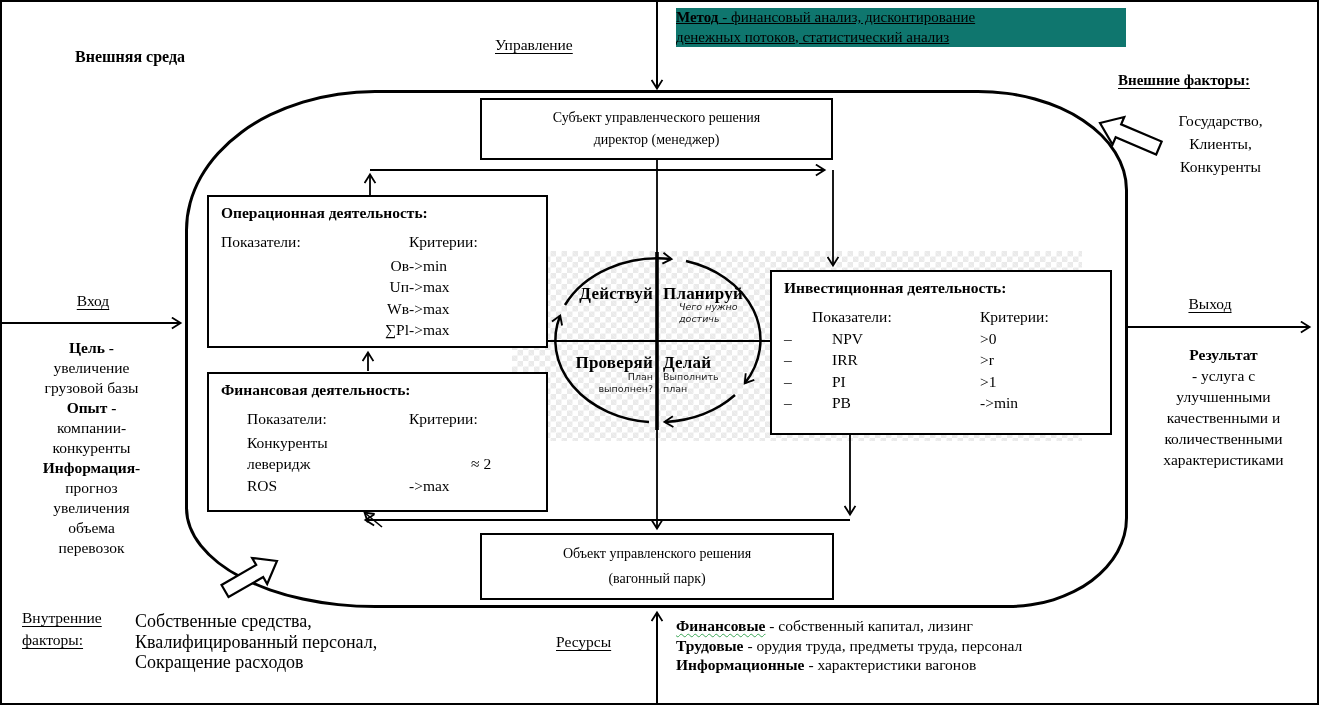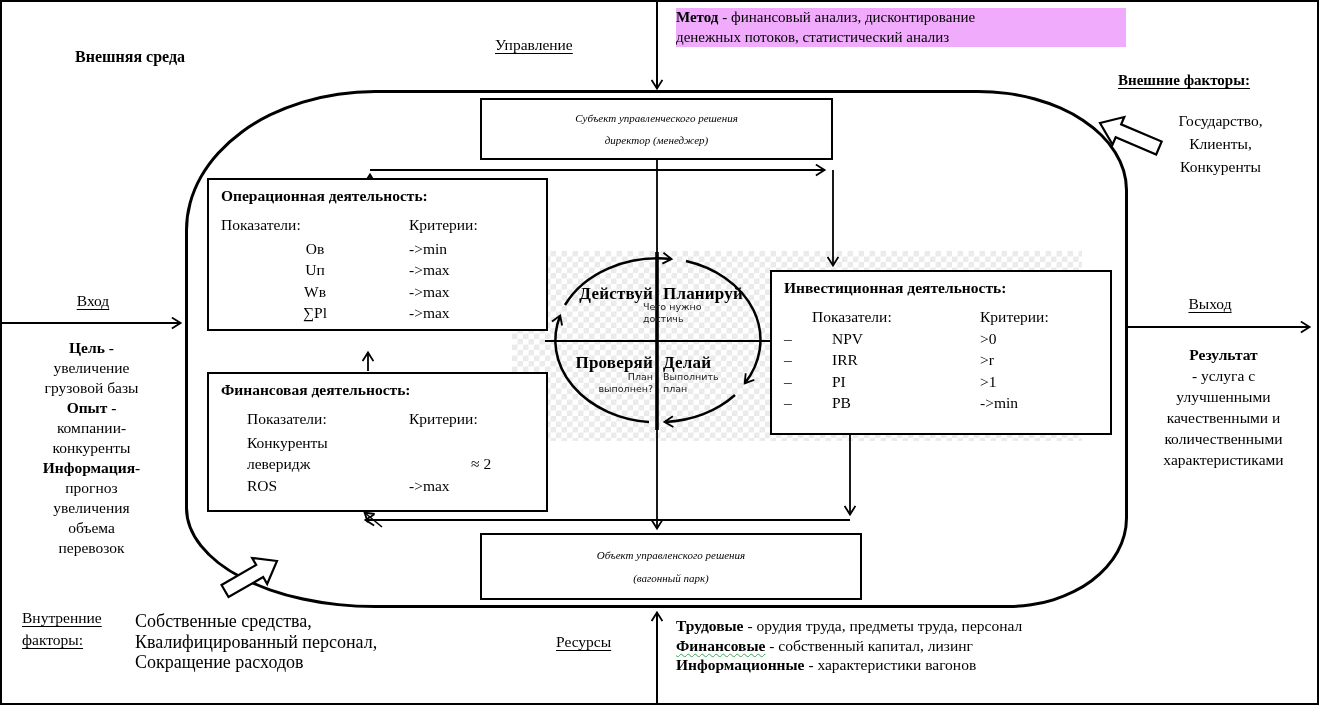--- a/index.html
+++ b/index.html
@@ -19,62 +19,62 @@
                      linear-gradient(45deg,#eaeaea 25%,transparent 25%,transparent 75%,#eaeaea 75%);
     background-size:11px 11px;background-position:0 0,5.5px 5.5px;}
 
   #rounded{left:185px;top:90px;width:943px;height:518px;border:3px solid #000;box-sizing:border-box;
            border-radius:190px 150px 120px 190px / 140px 100px 90px 100px;z-index:2;}
 
   #lines{left:0;top:0;width:1319px;height:705px;z-index:3;}
 
   
   .titlebox{border:2px solid #000;background:#fff;display:flex;flex-direction:column;align-items:center;
-            justify-content:space-evenly;font-size:11px;text-align:center;z-index:4;padding:3px 2px;box-sizing:border-box;font-style:italic;}
+            justify-content:space-evenly;font-size:14px;text-align:center;z-index:4;padding:3px 2px;box-sizing:border-box;}
   #box-subject{left:480px;top:98px;width:353px;height:62px;}
-  #box-object{left:480px;top:533px;width:382px;height:67px;}
+  #box-object{left:480px;top:533px;width:354px;height:67px;}
 
   .databox{border:2px solid #000;background:#fff;font-size:15.5px;padding:7px 12px;box-sizing:border-box;z-index:4;}
   .databox .title{font-weight:bold;margin-bottom:9px;}
-  #box-op{left:207px;top:178px;width:341px;height:153px;}
+  #box-op{left:207px;top:195px;width:341px;height:153px;}
   #box-fin{left:207px;top:372px;width:341px;height:140px;}
   #box-inv{left:770px;top:270px;width:342px;height:165px;}
   .grid2{display:grid;grid-template-columns:1fr 125px;line-height:21.5px;}
   .grid2 .hdr{padding-bottom:2px;}
-  .kc{text-align:center;}
+  .kc{text-align:right;}
   #box-fin .kk{padding-left:26px;}
   #box-fin .vv2{padding-left:62px;}
   .grid3{display:grid;grid-template-columns:22px 1fr 118px;line-height:21.5px;}
   .grid3 .hdr1{grid-column:1/3;padding-left:28px;}
   .grid3 .nm{padding-left:26px;}
 
   
   #lbl-env{left:75px;top:48px;font-size:16px;}
   #lbl-control{left:495px;top:36px;width:130px;font-size:15.5px;z-index:4;}
-  #blk-method{left:676px;top:8px;width:450px;font-size:15px;line-height:19.5px;z-index:4;background:#f0abfc;}
+  #blk-method{left:676px;top:8px;width:450px;font-size:15px;line-height:19.5px;z-index:4;background:#0f766e;text-decoration:underline;}
   #lbl-extf{left:1118px;top:72px;font-size:15px;z-index:4;}
   #blk-extf-items{left:1138px;top:109px;width:165px;text-align:center;font-size:15.5px;line-height:23px;z-index:4;}
   #lbl-input{left:38px;top:292px;width:110px;text-align:center;font-size:15.5px;}
   #blk-input{left:0;top:338px;width:183px;text-align:center;font-size:15.5px;line-height:20px;}
   #lbl-output{left:1150px;top:295px;width:120px;text-align:center;font-size:15.5px;}
   #blk-output{left:1130px;top:344px;width:187px;text-align:center;font-size:15.5px;line-height:21px;}
   #lbl-intf{left:22px;top:607px;font-size:15.5px;line-height:22px;}
   #blk-int-items{left:135px;top:611px;font-size:18px;line-height:20.5px;}
   #lbl-resources{left:556px;top:633px;font-size:15.5px;}
   #blk-res{left:676px;top:616px;font-size:15.5px;line-height:19.5px;z-index:4;}
 
   
   .pdca-title{position:absolute;font-family:Liberation Serif, serif;font-weight:bold;
               font-size:17px;letter-spacing:.2px;z-index:5;}
   .pdca-sub{position:absolute;font-family:"DejaVu Sans","Liberation Sans",sans-serif;font-size:9.5px;
             line-height:11.5px;color:#1c1c1c;white-space:pre-line;z-index:5;}
   #pdca-act{left:540px;top:284px;width:113px;text-align:right;}
   #pdca-act-sub{left:525px;top:301px;width:128px;text-align:right;}
   #pdca-plan{left:663px;top:284px;width:120px;}
-  #pdca-plan-sub{left:643px;top:301px;width:110px;}
+  #pdca-plan-sub{left:679px;top:301px;width:110px;font-style:italic;}
   #pdca-check{left:540px;top:353px;width:113px;text-align:right;}
   #pdca-check-sub{left:553px;top:371px;width:100px;text-align:right;}
   #pdca-do{left:663px;top:353px;width:110px;}
   #pdca-do-sub{left:663px;top:371px;width:110px;}
 </style>
 </head>
 <body>
 
 <div class="canvas">
   <div class="frame"></div>
@@ -223,17 +223,17 @@
 план</div>
 
   <div id="lbl-intf" class="abs und pre">Внутренние
 факторы:</div>
   <div id="blk-int-items" class="abs pre">Собственные средства,
 Квалифицированный персонал,
 Сокращение расходов</div>
   <div id="lbl-resources" class="abs und">Ресурсы</div>
 
   <div id="blk-res" class="abs">
+    <div><span class="b squiggle">Финансовые</span><span> - собственный капитал, лизинг</span></div>
     <div><span class="b">Трудовые</span><span> - орудия труда, предметы труда, персонал</span></div>
-    <div><span class="b squiggle">Финансовые</span><span> - собственный капитал, лизинг</span></div>
     <div><span class="b">Информационные</span><span> - характеристики вагонов</span></div>
   </div>
 </div>
 
 </body></html>

